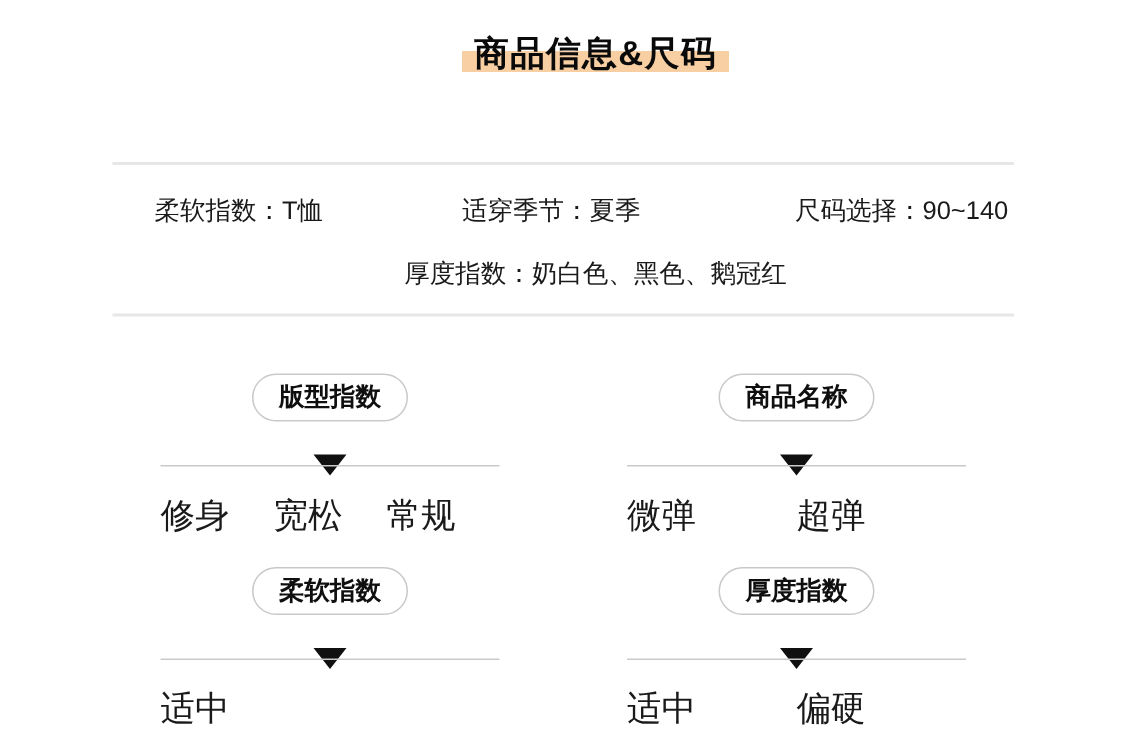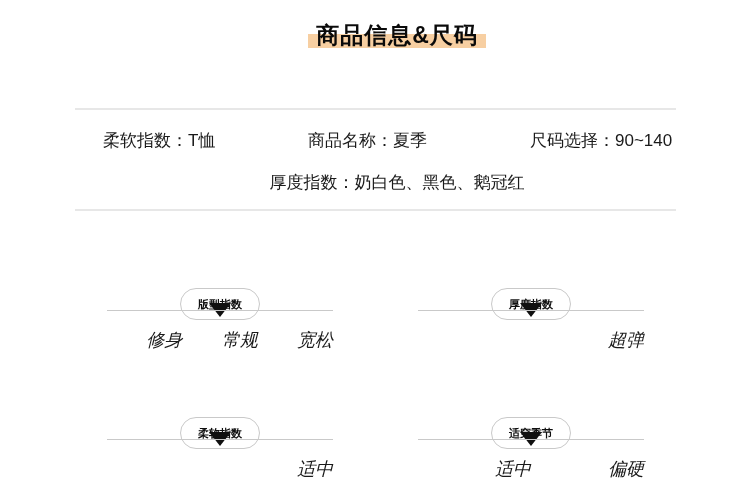--- a/index.html
+++ b/index.html
@@ -83,25 +83,24 @@
   .index-section.s2 { left: 107px; top: 378px; }
   .index-section.s3 { left: 418px; top: 378px; }
 
   .pill {
     display: inline-block;
     height: 30px;
     line-height: 30px;
     padding: 0 17px;
     border: 1px solid #c9c9c9;
     border-radius: 17px;
-    font-size: 11px;
+    font-size: 17px;
     font-weight: bold;
     color: #0f0f0f;
     background: #fff;
-    margin-top: 39px;
   }
   .scale-line {
     position: absolute;
     top: 61px;
     left: 0;
     width: 100%;
     height: 1px;
     background: #c9c9c9;
   }
   .arrow {
@@ -117,82 +116,82 @@
   }
   .labels {
     position: absolute;
     top: 79px;
     left: 0;
     width: 100%;
     display: flex;
   }
   .labels span {
     flex: 1;
-    text-align: right;
-    font-size: 18px;
+    text-align: left;
+    font-size: 23px;
     color: #1a1a1a;
-    font-style: italic;
   }
 </style>
 </head>
 <body>
 
 <div class="page">
 
   <div class="title-wrap">
     <span class="title-text" style="background: linear-gradient(transparent 47%, rgb(247, 207, 162) 47%, rgb(247, 207, 162) 94%, transparent 94%);">商品信息&amp;尺码</span>
   </div>
 
   <div class="divider top-line"></div>
 
   <div class="field f0">
     <span>柔软指数：</span><span>T恤</span>
   </div>
   <div class="field f1">
-    <span>商品名称：</span><span>夏季</span>
+    <span>适穿季节：</span><span>夏季</span>
   </div>
   <div class="field f2">
     <span>尺码选择：</span><span>90~140</span>
   </div>
 
   <div class="colors-row">厚度指数：奶白色、黑色、鹅冠红</div>
 
   <div class="divider bottom-line"></div>
 
   <section class="index-section s0">
     <div class="pill"><span>版型指数</span></div>
     <div class="arrow" style="left: 50%;"></div>
     <div class="scale-line"></div>
     <div class="labels">
       <span>修身</span>
+      <span>宽松</span>
       <span>常规</span>
-      <span>宽松</span>
     </div>
   </section>
 
   <section class="index-section s1">
-    <div class="pill"><span>厚度指数</span></div>
+    <div class="pill"><span>商品名称</span></div>
     <div class="arrow" style="left: 50%;"></div>
     <div class="scale-line"></div>
     <div class="labels">
+      <span>微弹</span>
       <span>超弹</span>
     </div>
   </section>
 
   <section class="index-section s2">
     <div class="pill"><span>柔软指数</span></div>
     <div class="arrow" style="left: 50%;"></div>
     <div class="scale-line"></div>
     <div class="labels">
       <span>适中</span>
     </div>
   </section>
 
   <section class="index-section s3">
-    <div class="pill"><span>适穿季节</span></div>
+    <div class="pill"><span>厚度指数</span></div>
     <div class="arrow" style="left: 50%;"></div>
     <div class="scale-line"></div>
     <div class="labels">
       <span>适中</span>
       <span>偏硬</span>
     </div>
   </section>
 
 </div>
 

